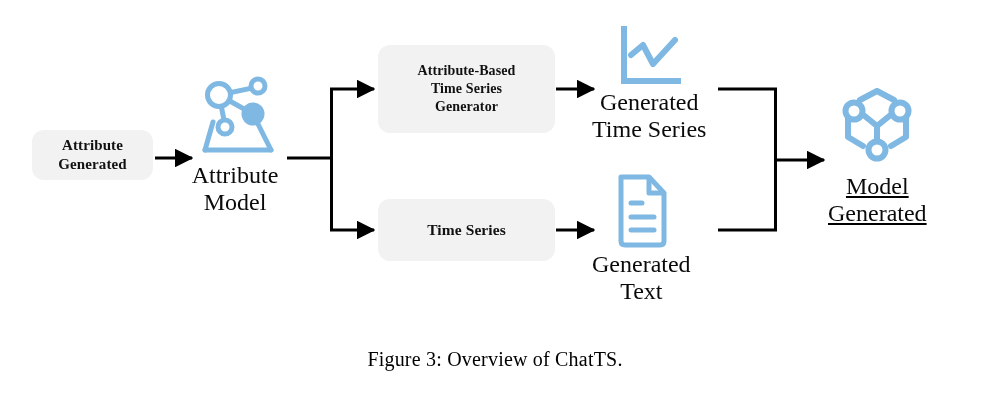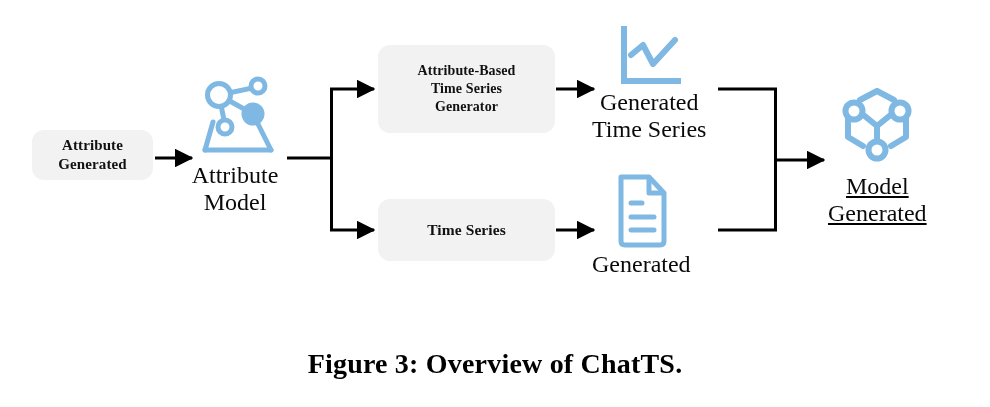--- a/index.html
+++ b/index.html
@@ -83,22 +83,22 @@
     width: 990px; height: 407px;
     pointer-events: none;
   }
 
   
   #figure-caption {
     position: absolute;
     left: 0; top: 348px;
     width: 990px;
     text-align: center;
-    font-size: 28px;
-    font-weight: bold;
+    font-size: 20px;
+    font-weight: normal;
     color: #000000;
     letter-spacing: 0.2px;
   }
 </style>
 </head>
 <body>
 
 <div id="figure-root">
 
   <svg id="connector-layer" viewBox="0 0 990 407" width="990" height="407" xmlns="http://www.w3.org/2000/svg">
@@ -195,20 +195,21 @@
       <path d="M 14 4 L 42 4 L 57 20 L 57 68 Q 57 72 53 72 L 18 72 Q 14 72 14 68 Z" fill="none" stroke="#7fb8e2" stroke-width="5" stroke-linejoin="round"></path>
       <path d="M 42 4 L 42 20 L 57 20" fill="none" stroke="#7fb8e2" stroke-width="5" stroke-linejoin="round"></path>
       <g stroke="#7fb8e2" stroke-width="5" stroke-linecap="round">
         <line x1="24" y1="30" x2="35" y2="30"></line>
         <line x1="24" y1="44" x2="47" y2="44"></line>
         <line x1="24" y1="57" x2="47" y2="57"></line>
       </g>
     </svg>
     <div class="icon-caption">
       <div>Generated</div>
+      <div>Text</div>
     </div>
   </div>
 
   <div class="icon-node" id="node-model-training">
     <svg class="icon-art" width="82" height="80" viewBox="0 0 82 80" xmlns="http://www.w3.org/2000/svg">
       <g stroke="#7fb8e2" fill="none" stroke-width="6" stroke-linecap="round" stroke-linejoin="round">
 
         <path d="M 24 12 L 41 3 L 58 12"></path>
         <path d="M 70 25 L 70 49 L 55 58"></path>
         <path d="M 27 58 L 12 49 L 12 25"></path>

